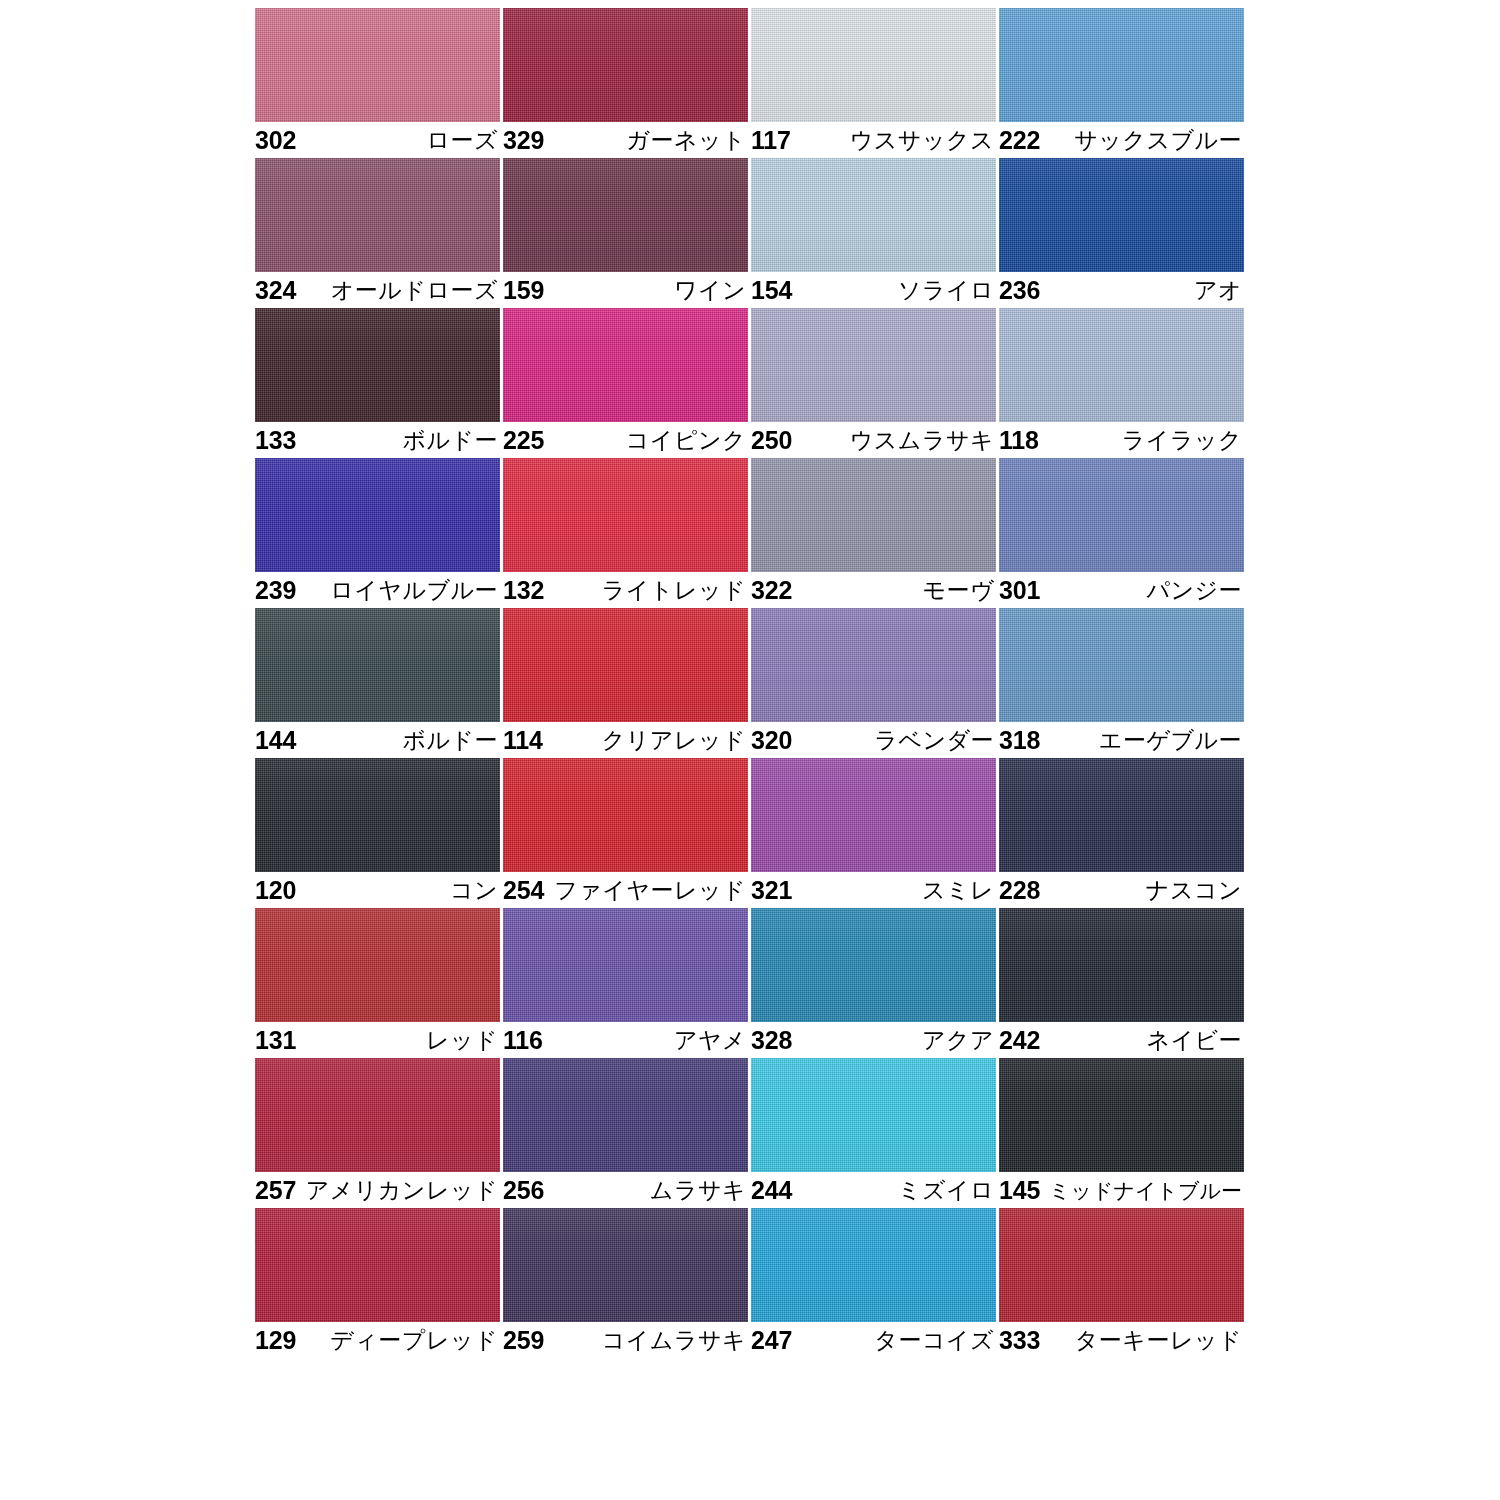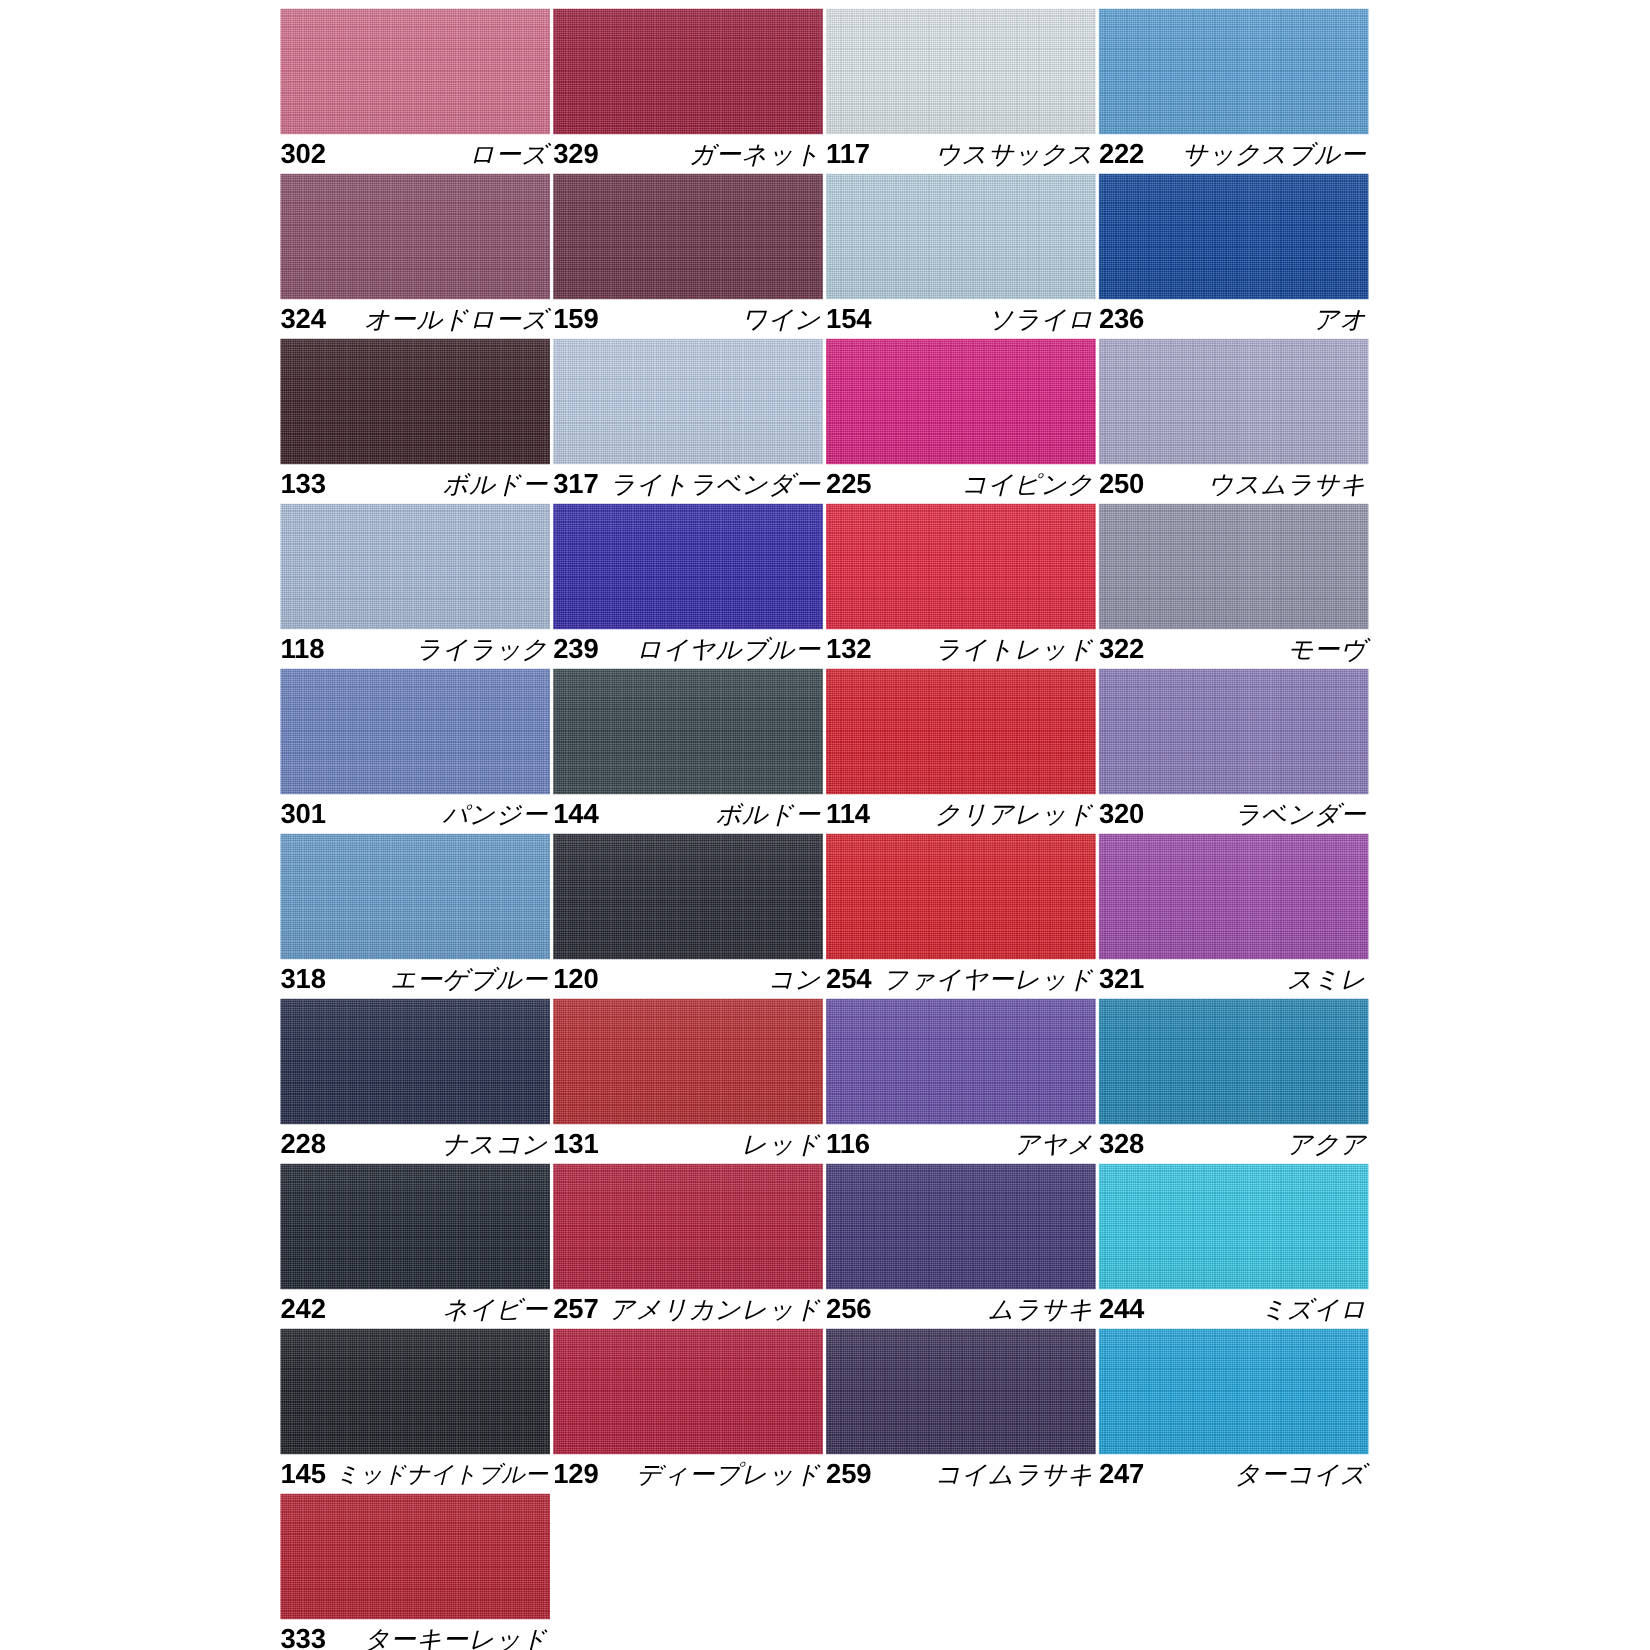--- a/index.html
+++ b/index.html
@@ -87,21 +87,20 @@
     line-height: 1;
     white-space: nowrap;
   }
   .cname {
     font-size: 23px;
     font-weight: 400;
     color: #000000;
     line-height: 1;
     white-space: nowrap;
     letter-spacing: 0.5px;
-    font-style: italic;
   }
   .cname.long {
     font-size: 21px;
     letter-spacing: 0px;
   }
 </style>
 </head>
 <body>
 
 <div id="sheet">
@@ -163,27 +162,20 @@
         </div>
       </div>
       <div class="cell">
         <div class="swatch" style="background-color: rgb(59, 32, 39);"></div>
         <div class="caption">
           <span class="code">133</span>
           <span class="cname">ボルドー</span>
         </div>
       </div>
       <div class="cell">
-        <div class="swatch" style="background-color: rgb(189, 205, 228);"></div>
-        <div class="caption">
-          <span class="code">317</span>
-          <span class="cname">ライトラベンダー</span>
-        </div>
-      </div>
-      <div class="cell">
         <div class="swatch" style="background-color: rgb(219, 33, 131);"></div>
         <div class="caption">
           <span class="code">225</span>
           <span class="cname">コイピンク</span>
         </div>
       </div>
       <div class="cell">
         <div class="swatch" style="background-color: rgb(173, 172, 205);"></div>
         <div class="caption">
           <span class="code">250</span>

